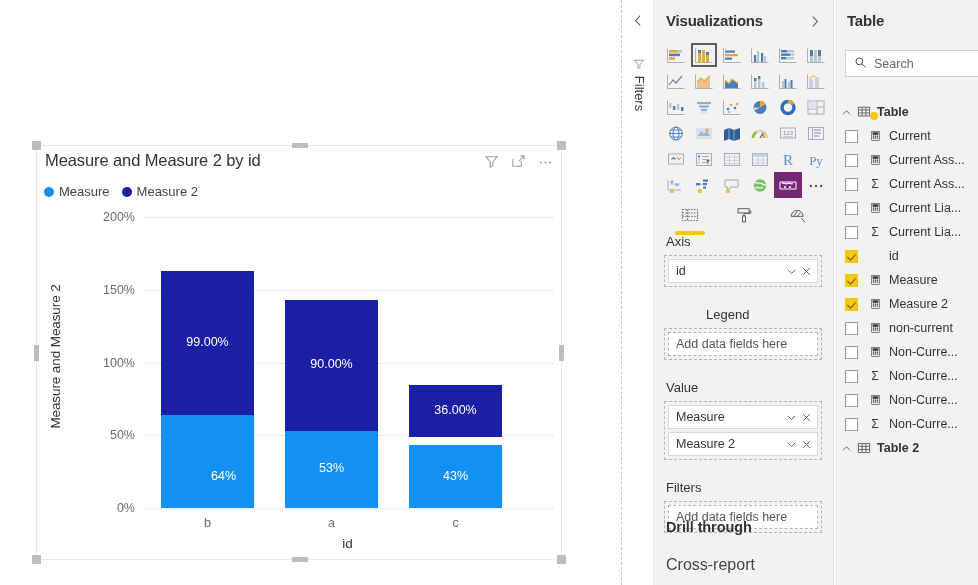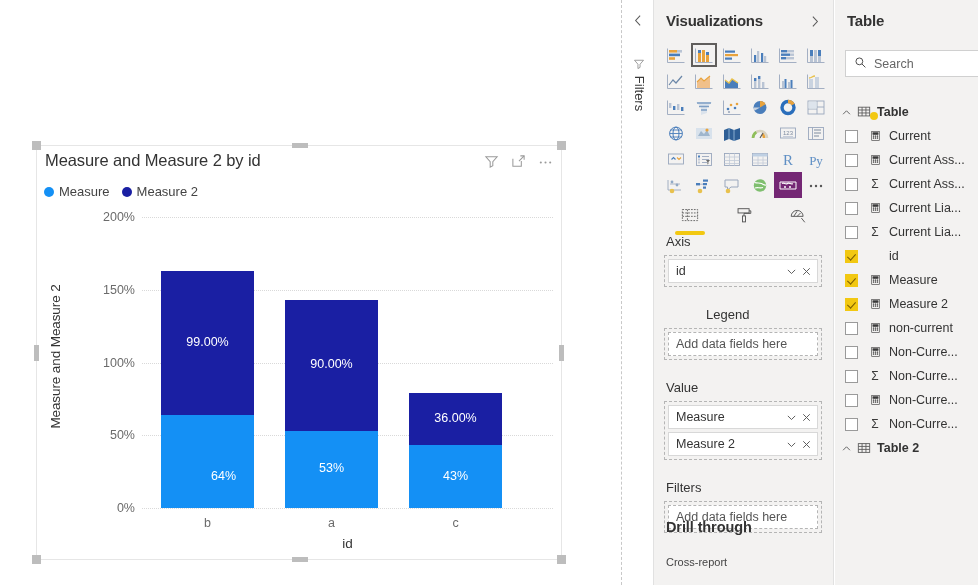--- a/index.html
+++ b/index.html
@@ -149,21 +149,21 @@
   .chip .cicon { width: 13px; height: 13px; margin-left: 2px; color: #5a5a5a; }
   .drop {
     height: 24px; background: #ffffff; border: 1px dashed #b5b5b5;
     display: flex; align-items: center; padding: 0 7px;
     font-size: 12.5px; color: #555555;
   }
   .sec-title {
     position: absolute; left: 12px;
     font-size: 14.5px; color: #333333; font-weight: bold; letter-spacing: -0.1px;
   }
-  .sec-sub { position: absolute; left: 12px; font-size: 11px; color: #444444; }
+  .sec-sub { position: absolute; left: 12px; font-size: 16px; color: #444444; }
 
   
   #fields-pane {
     position: absolute; left: 835px; top: 0;
     width: 143px; height: 585px;
     background: #f3f2f1;
     overflow: hidden;
   }
   .search-box {
     position: absolute; left: 10px; top: 50px; width: 152px; height: 27px;
@@ -273,21 +273,21 @@
             </div>
             <div class="bar" style="left: 248px; width: 93px; top: 284.885px; height: 77.115px; background: rgb(20, 144, 245);">
               <div class="bar-label" style="top: 30.5575px;">53%</div>
             </div>
             <div class="bar" style="left: 248px; width: 93px; top: 153.935px; height: 130.95px; background: rgb(26, 31, 163);">
               <div class="bar-label" style="top: 57.475px;">90.00%</div>
             </div>
             <div class="bar" style="left: 372px; width: 93px; top: 299.435px; height: 62.565px; background: rgb(20, 144, 245);">
               <div class="bar-label" style="top: 23.2825px;">43%</div>
             </div>
-            <div class="bar" style="left: 372px; width: 93px; top: 247px; height: 52.38px; background: rgb(26, 31, 163);">
+            <div class="bar" style="left: 372px; width: 93px; top: 239px; height: 52.38px; background: rgb(26, 31, 163);">
               <div class="bar-label" style="top: 18.19px;">36.00%</div>
             </div>
           </div>
         <div id="xticks">
             <div class="xtick" style="left: 170.5px; top: 370px;">b</div>
             <div class="xtick" style="left: 294.5px; top: 370px;">a</div>
             <div class="xtick" style="left: 418.5px; top: 370px;">c</div>
           </div>
         <div class="axis-x-title" style="top:390px;">id</div>
       </div>

